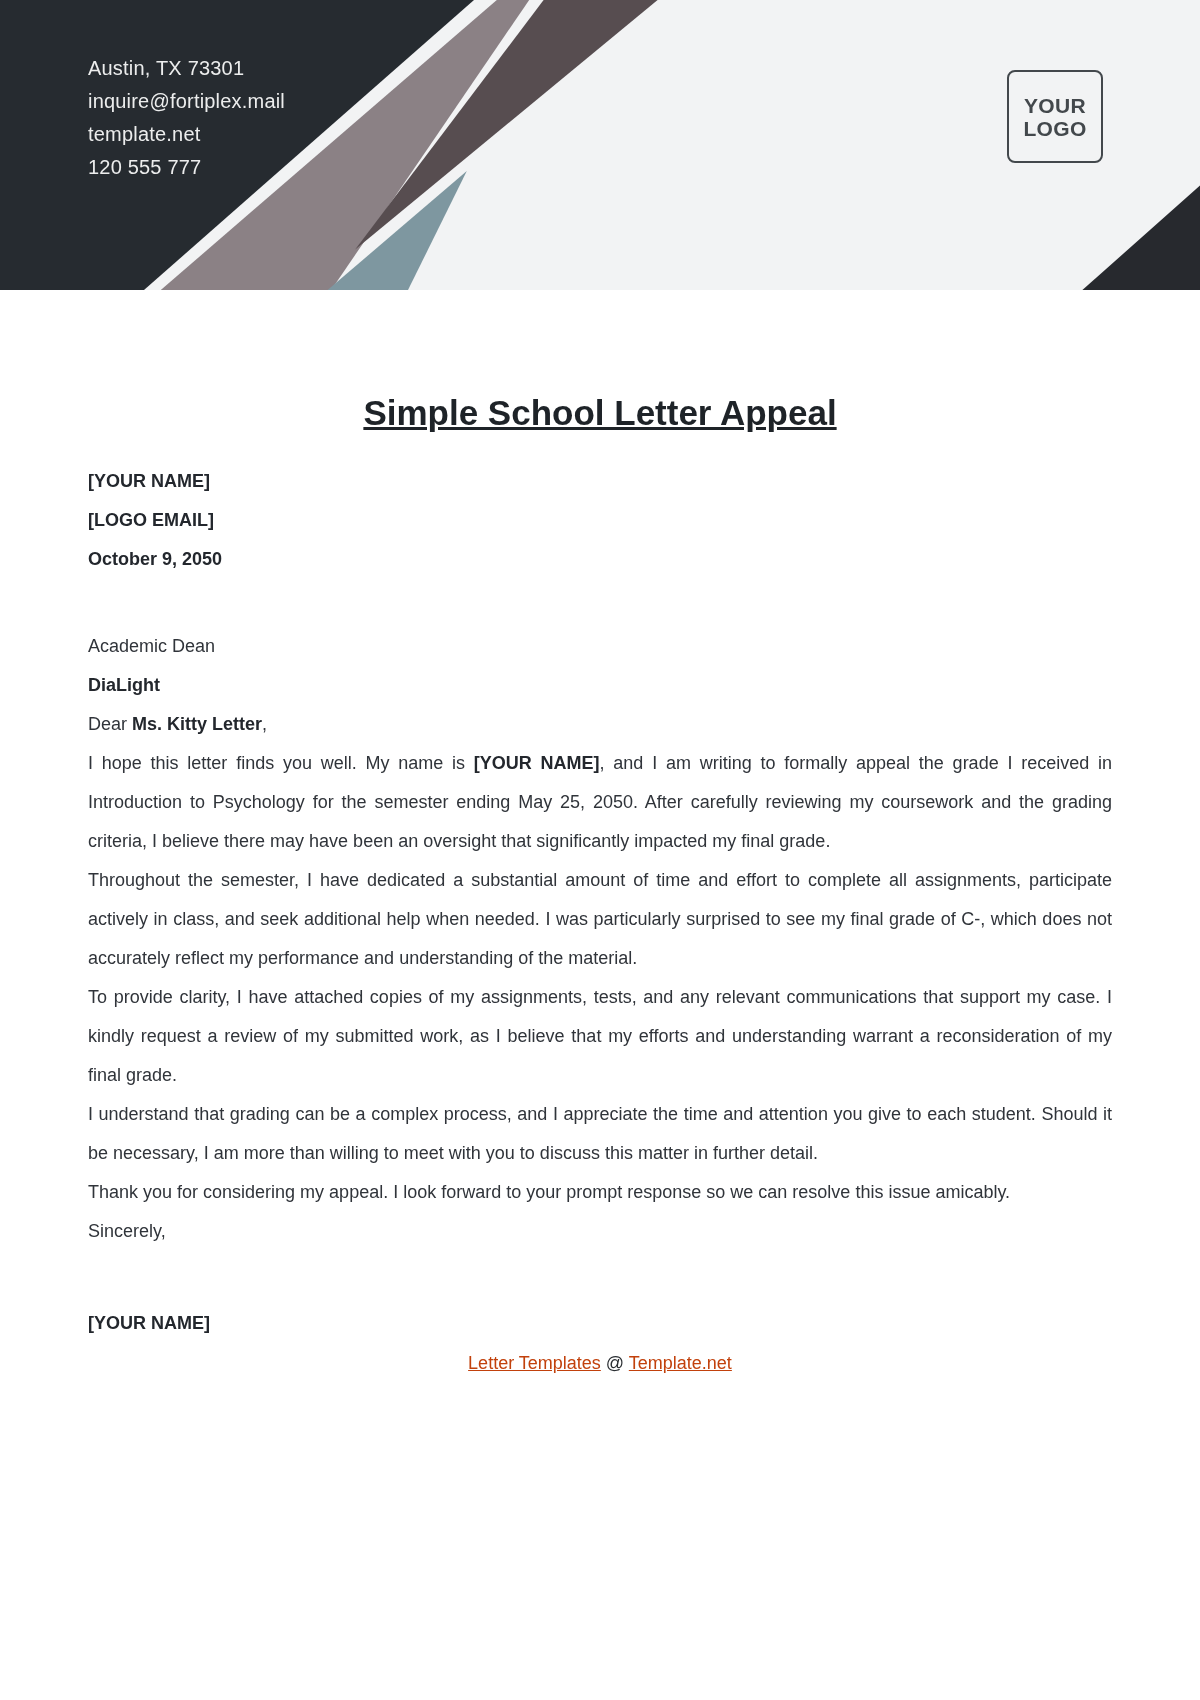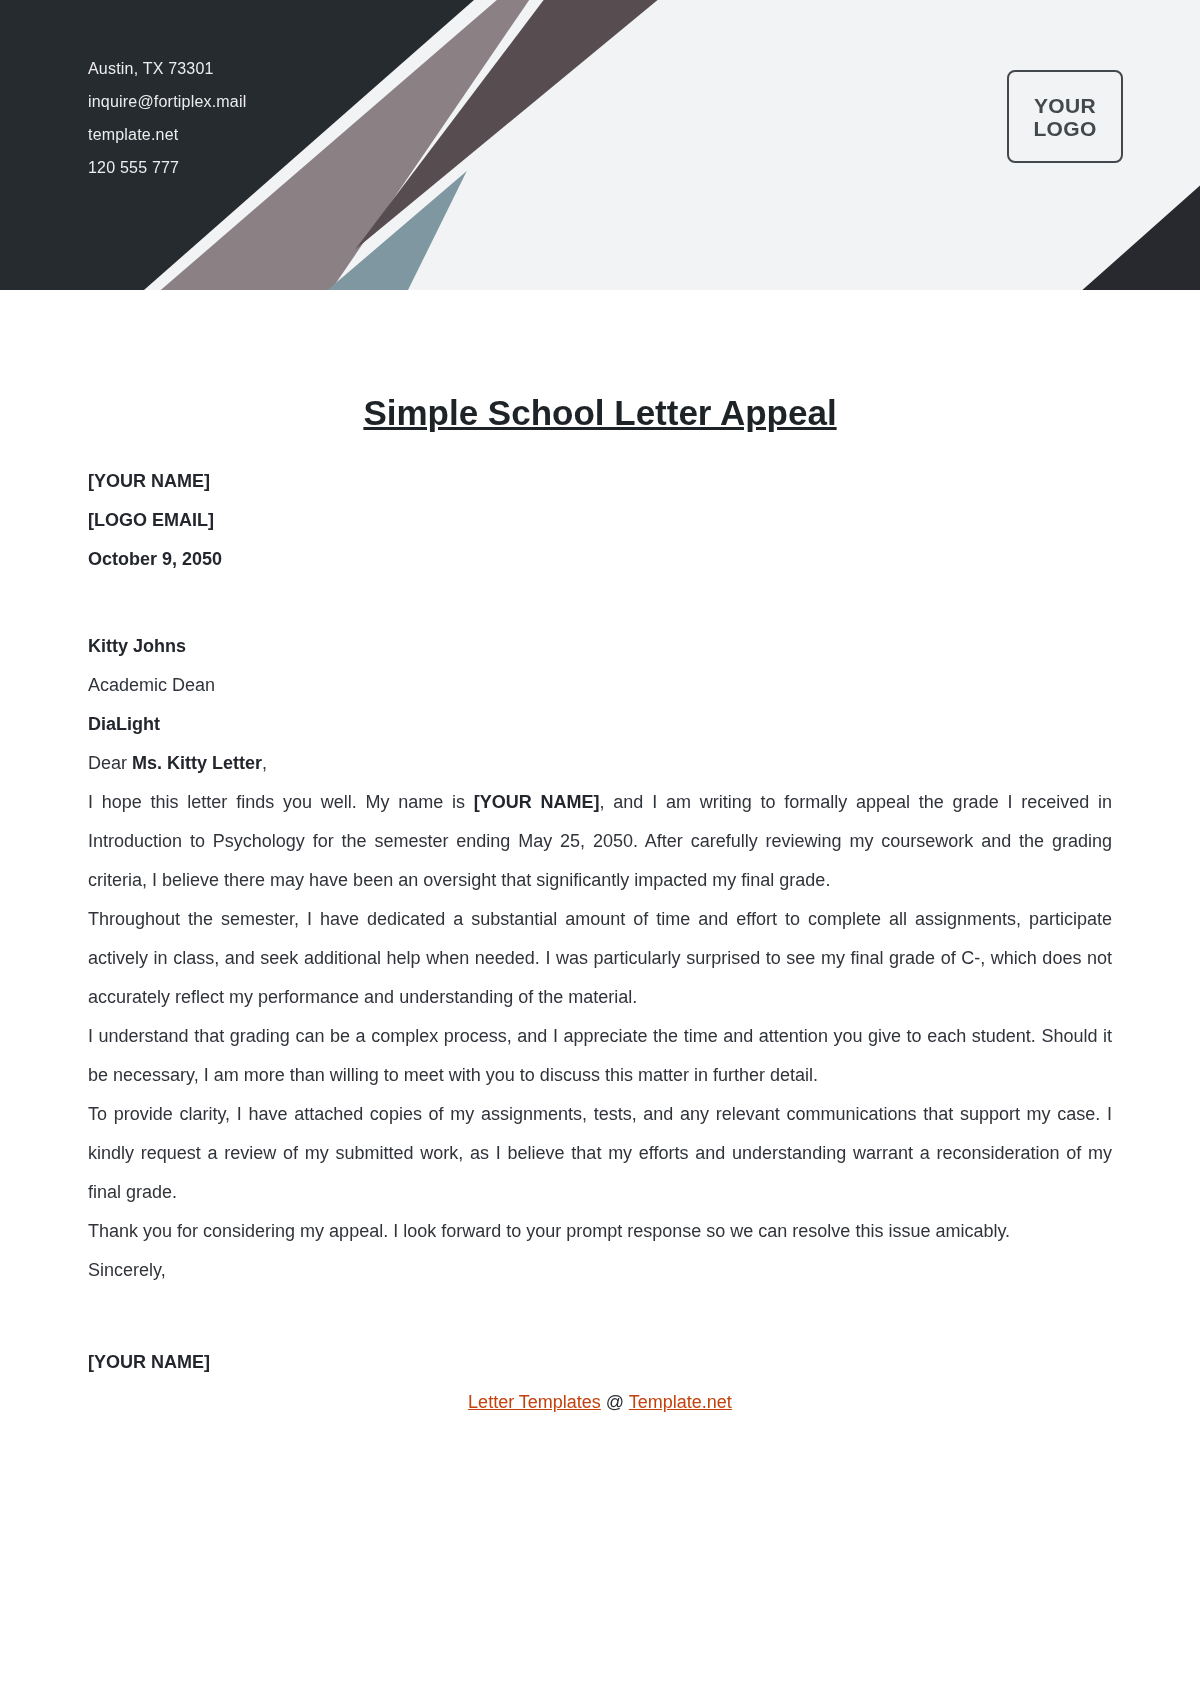--- a/index.html
+++ b/index.html
@@ -20,25 +20,25 @@
   }
   .shape { position:absolute; inset:0; }
   .shape-charcoal { background:#262b30; clip-path:polygon(0% 0%, 39.5% 0%, 12% 100%, 0% 100%); }
   .shape-taupe    { background:#8b8185; clip-path:polygon(41.4% 0%, 44.1% 0%, 27.6% 100%, 13.4% 100%); }
   .shape-slate    { background:#7e97a0; clip-path:polygon(38.9% 59%, 34% 100%, 27.3% 100%); }
   .shape-brown    { background:#574d50; clip-path:polygon(45.3% 0%, 54.8% 0%, 29.6% 86%); }
   .shape-corner   { background:#27292e; clip-path:polygon(100% 64%, 100% 100%, 90.2% 100%); }
 
   .contact-block {
     position:absolute; left:88px; top:52px;
-    color:#eceded; font-size:16px; line-height:33px;
+    color:#eceded; font-size:20px; line-height:33px;
     font-weight:400; letter-spacing:0.2px;
   }
   .logo-box {
-    position:absolute; left:1007px; top:70px; width:116px; height:93px;
+    position:absolute; left:1007px; top:70px; width:96px; height:93px;
     border:2px solid #43484c; border-radius:8px;
     color:#43484c; display:flex; flex-direction:column;
     align-items:center; justify-content:center;
     font-size:21px; font-weight:600; line-height:23px; letter-spacing:0.3px;
   }
 
   
   .content {
     padding:0 88px; color:#30343a;
     font-size:18px; line-height:39px;
@@ -86,33 +86,32 @@
 
     <h1 class="title">Simple School Letter Appeal</h1>
 
     <div class="sender-block">
       <div>[YOUR NAME]</div>
       <div>[LOGO EMAIL]</div>
       <div>October 9, 2050</div>
     </div>
 
     <div class="recipient-block">
-      <div class="bold">Kitty Johns</div>
       <div>Academic Dean</div>
       <div class="bold">DiaLight</div>
       <div><span>Dear </span><span class="bold">Ms. Kitty Letter</span><span>,</span></div>
     </div>
 
     <p class="para"><span>I hope this letter finds you well. My name is </span><span class="bold">[YOUR NAME]</span><span>, and I am writing to formally appeal the grade I received in Introduction to Psychology for the semester ending May 25, 2050. After carefully reviewing my coursework and the grading criteria, I believe there may have been an oversight that significantly impacted my final grade.</span></p>
 
     <p class="para">Throughout the semester, I have dedicated a substantial amount of time and effort to complete all assignments, participate actively in class, and seek additional help when needed. I was particularly surprised to see my final grade of C-, which does not accurately reflect my performance and understanding of the material.</p>
 
+    <p class="para">To provide clarity, I have attached copies of my assignments, tests, and any relevant communications that support my case. I kindly request a review of my submitted work, as I believe that my efforts and understanding warrant a reconsideration of my final grade.</p>
+
     <p class="para">I understand that grading can be a complex process, and I appreciate the time and attention you give to each student. Should it be necessary, I am more than willing to meet with you to discuss this matter in further detail.</p>
-
-    <p class="para">To provide clarity, I have attached copies of my assignments, tests, and any relevant communications that support my case. I kindly request a review of my submitted work, as I believe that my efforts and understanding warrant a reconsideration of my final grade.</p>
 
     <p class="para">Thank you for considering my appeal. I look forward to your prompt response so we can resolve this issue amicably.</p>
 
     <div>Sincerely,</div>
 
     <div class="signature">[YOUR NAME]</div>
 
     <div class="page-footer">
       <a class="footer-link">Letter Templates</a><span> @ </span><a class="footer-link">Template.net</a>
     </div>

